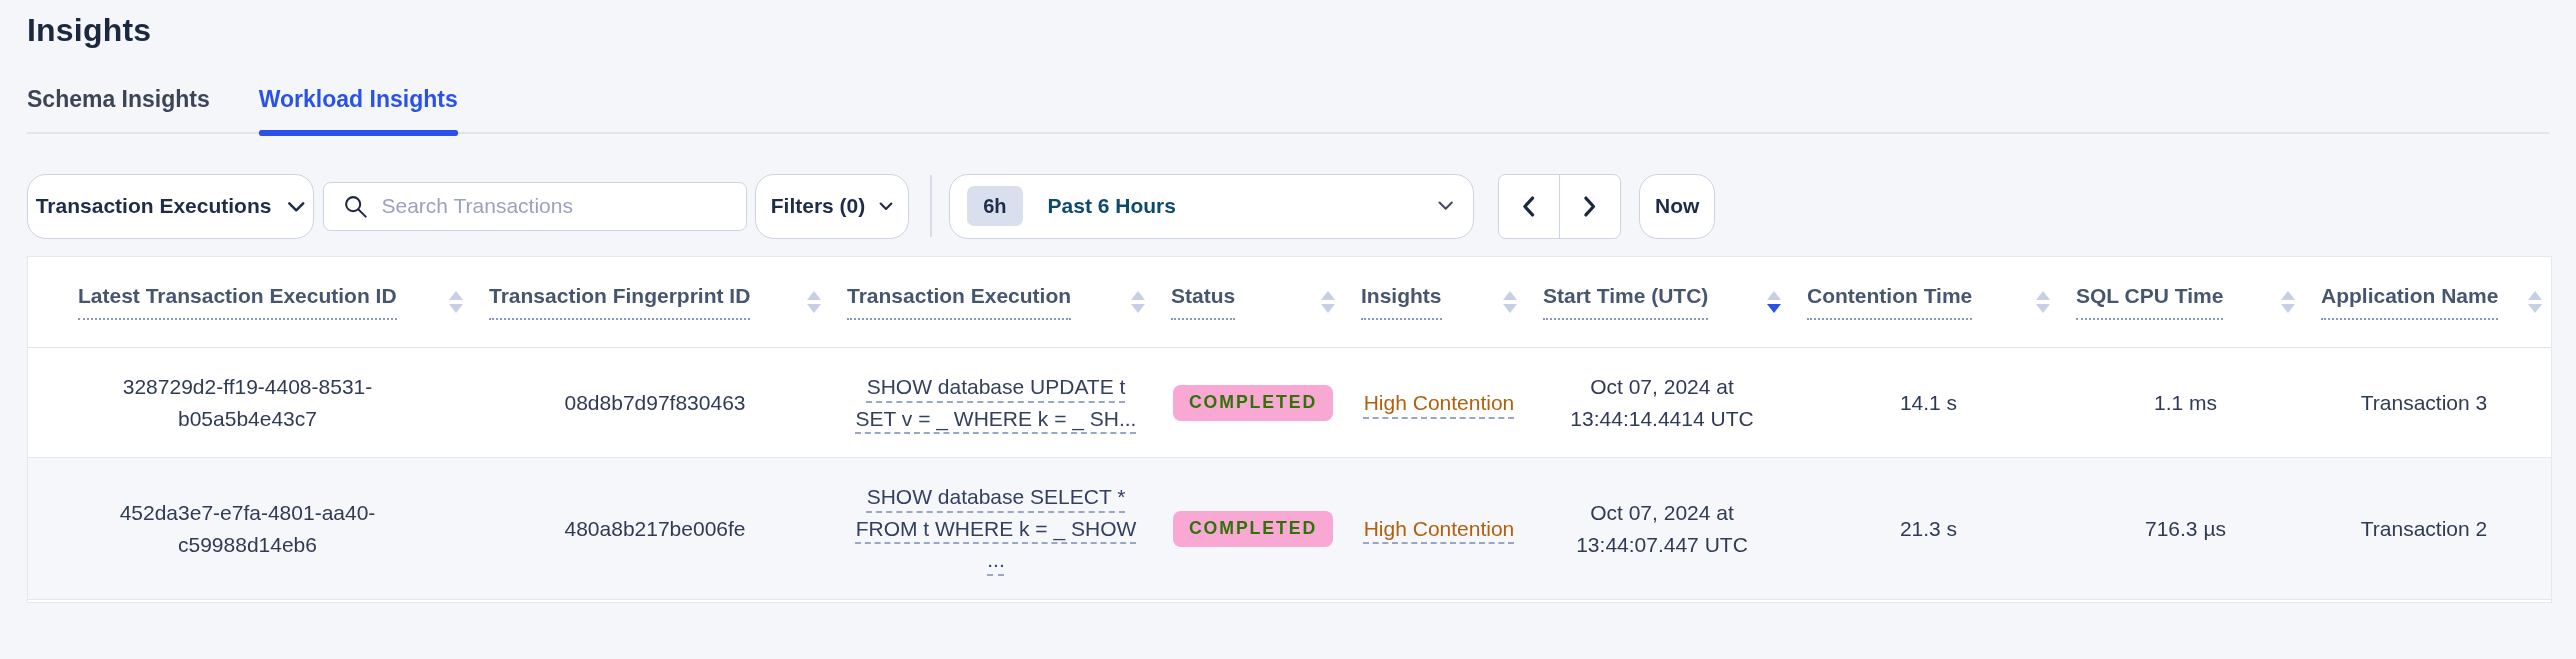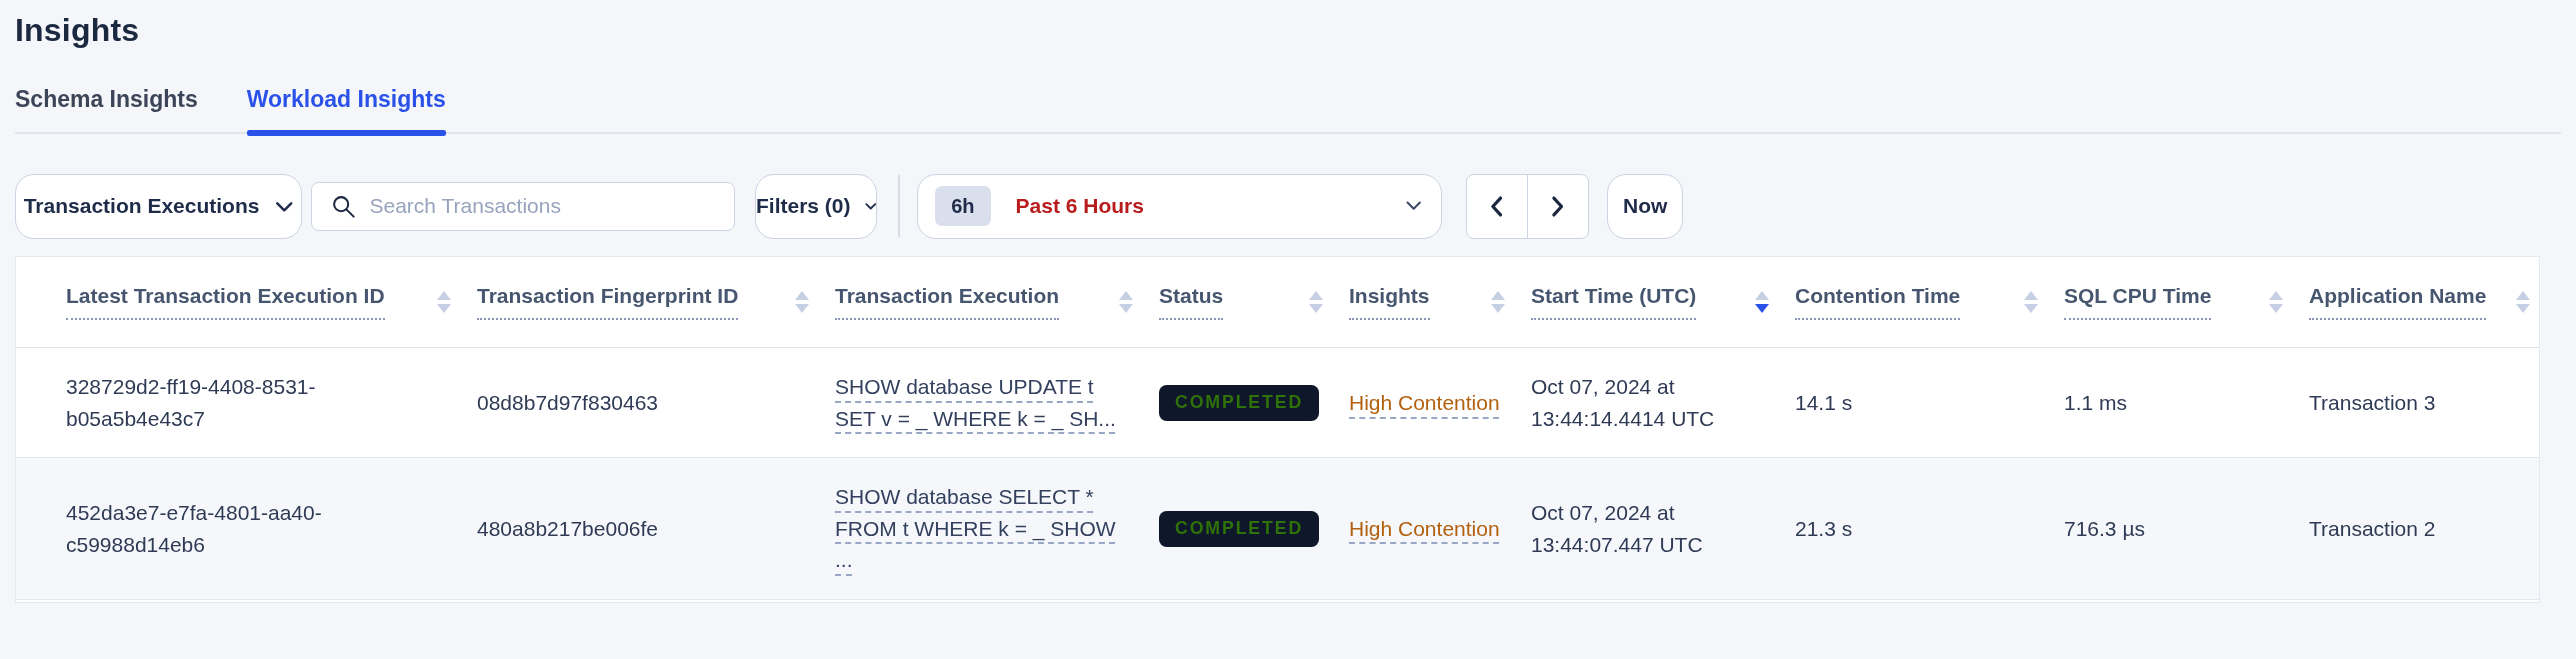--- a/index.html
+++ b/index.html
@@ -3,21 +3,21 @@
 <meta charset="utf-8">
 <style>
   * { margin:0; padding:0; box-sizing:border-box; }
   html,body { width:2576px; height:659px; }
   body {
     font-family:"Liberation Sans", sans-serif;
     background:#f5f6fa;
     color:#2f3b55;
     overflow:hidden;
   }
-  .page { width:2576px; height:659px; padding:0 15px; position:relative; }
+  .page { width:2576px; height:659px; padding:0 27px; position:relative; }
 
   
   .page-title {
     padding-top:12.3px;
     font-size:32px; font-weight:700; color:#1b2940; letter-spacing:0.2px;
   }
 
   
   .tabbar {
     margin-top:37px;
@@ -48,44 +48,44 @@
   .search-wrap {
     margin-left:9px; width:424px; height:49px; background:#fff;
     border:1.5px solid #ccd3e3; border-radius:7.7px;
     display:flex; align-items:center; padding:0 18.5px; gap:14px;
   }
   .search-wrap input {
     border:none; outline:none; flex:1; font-size:21px;
     font-family:"Liberation Sans", sans-serif; color:#1f2c49; background:transparent;
   }
   .search-wrap input::placeholder { color:#98a3bd; }
-  .filters-btn { margin-left:20px; width:122px; gap:14px; }
+  .filters-btn { margin-left:8px; width:154px; gap:14px; }
   .v-divider { margin-left:21px; width:1.5px; height:62px; background:#d7dce7; }
   .time-picker { margin-left:17.7px; width:525px; justify-content:flex-start; padding:0 20px 0 17px; gap:0; }
   .time-chip {
     background:#d9dfec; color:#1f2c49; font-size:20px; font-weight:700;
     padding:8.5px 16px; border-radius:7px;
   }
-  .time-label { margin-left:25px; font-size:21px; font-weight:600; color:#b91c1c; flex:1; text-align:left; }
+  .time-label { margin-left:25px; font-size:21px; font-weight:600; color:#0c4a6e; flex:1; text-align:left; }
   .pager { margin-left:24px; display:flex; }
   .pager .btn { width:62px; border-radius:0; }
   .pager .btn:first-child { border-radius:7.7px 0 0 7.7px; }
   .pager .btn:last-child { border-radius:0 7.7px 7.7px 0; margin-left:-1.5px; }
   .now-btn { margin-left:18.5px; width:76px; }
 
   
   .summary { margin-top:24px; font-size:21px; color:#3c4a66; }
 
   
   .card {
     margin-top:17px; width:2525px; height:347px;
     background:#fff; border:0.8px solid #e4e8f1; overflow:hidden;
   }
   table { width:2525px; table-layout:fixed; border-collapse:collapse; }
-  th, td { text-align:left; vertical-align:middle; padding-right:26px; }
+  th, td { text-align:center; vertical-align:middle; padding-right:26px; }
   th:first-child, td:first-child { padding-left:50px; }
   th {
     height:91px; font-size:21px; font-weight:700; color:#47566f;
     border-bottom:1.5px solid #dde2ec;
   }
   .th-inner { display:flex; align-items:center; justify-content:space-between; }
   .th-label { border-bottom:2.3px dotted #8a97b8; padding-bottom:9.2px; cursor:pointer; }
   .sort { display:flex; flex-direction:column; gap:4.6px; margin-left:10.8px; flex:none; cursor:pointer; }
   .tri-up   { width:0; height:0; border-left:7px solid transparent; border-right:7px solid transparent; border-bottom:9.2px solid #c6cfe4; }
   .tri-down { width:0; height:0; border-left:7px solid transparent; border-right:7px solid transparent; border-top:9.2px solid #c6cfe4; }
@@ -101,21 +101,21 @@
     color:#33405e; cursor:pointer;
     text-decoration:underline dashed #9aa7c4;
     text-decoration-thickness:1.5px; text-underline-offset:7px;
   }
   .insight-link {
     color:#b3600f; cursor:pointer; display:inline-block; max-width:154px;
     text-decoration:underline dashed #9aa7c4;
     text-decoration-thickness:1.5px; text-underline-offset:7px;
   }
   .badge {
-    display:inline-block; background:#0f172a; color:#2f7208;
+    display:inline-block; background:#f9a8d4; color:#2f7208;
     font-size:17.7px; font-weight:700; letter-spacing:1.9px;
     padding:9.2px 16px; border-radius:7.7px; line-height:1; white-space:nowrap;
   }
   .sql-line { white-space:nowrap; }
 </style>
 </head>
 <body>
 
 <div class="page">
 

